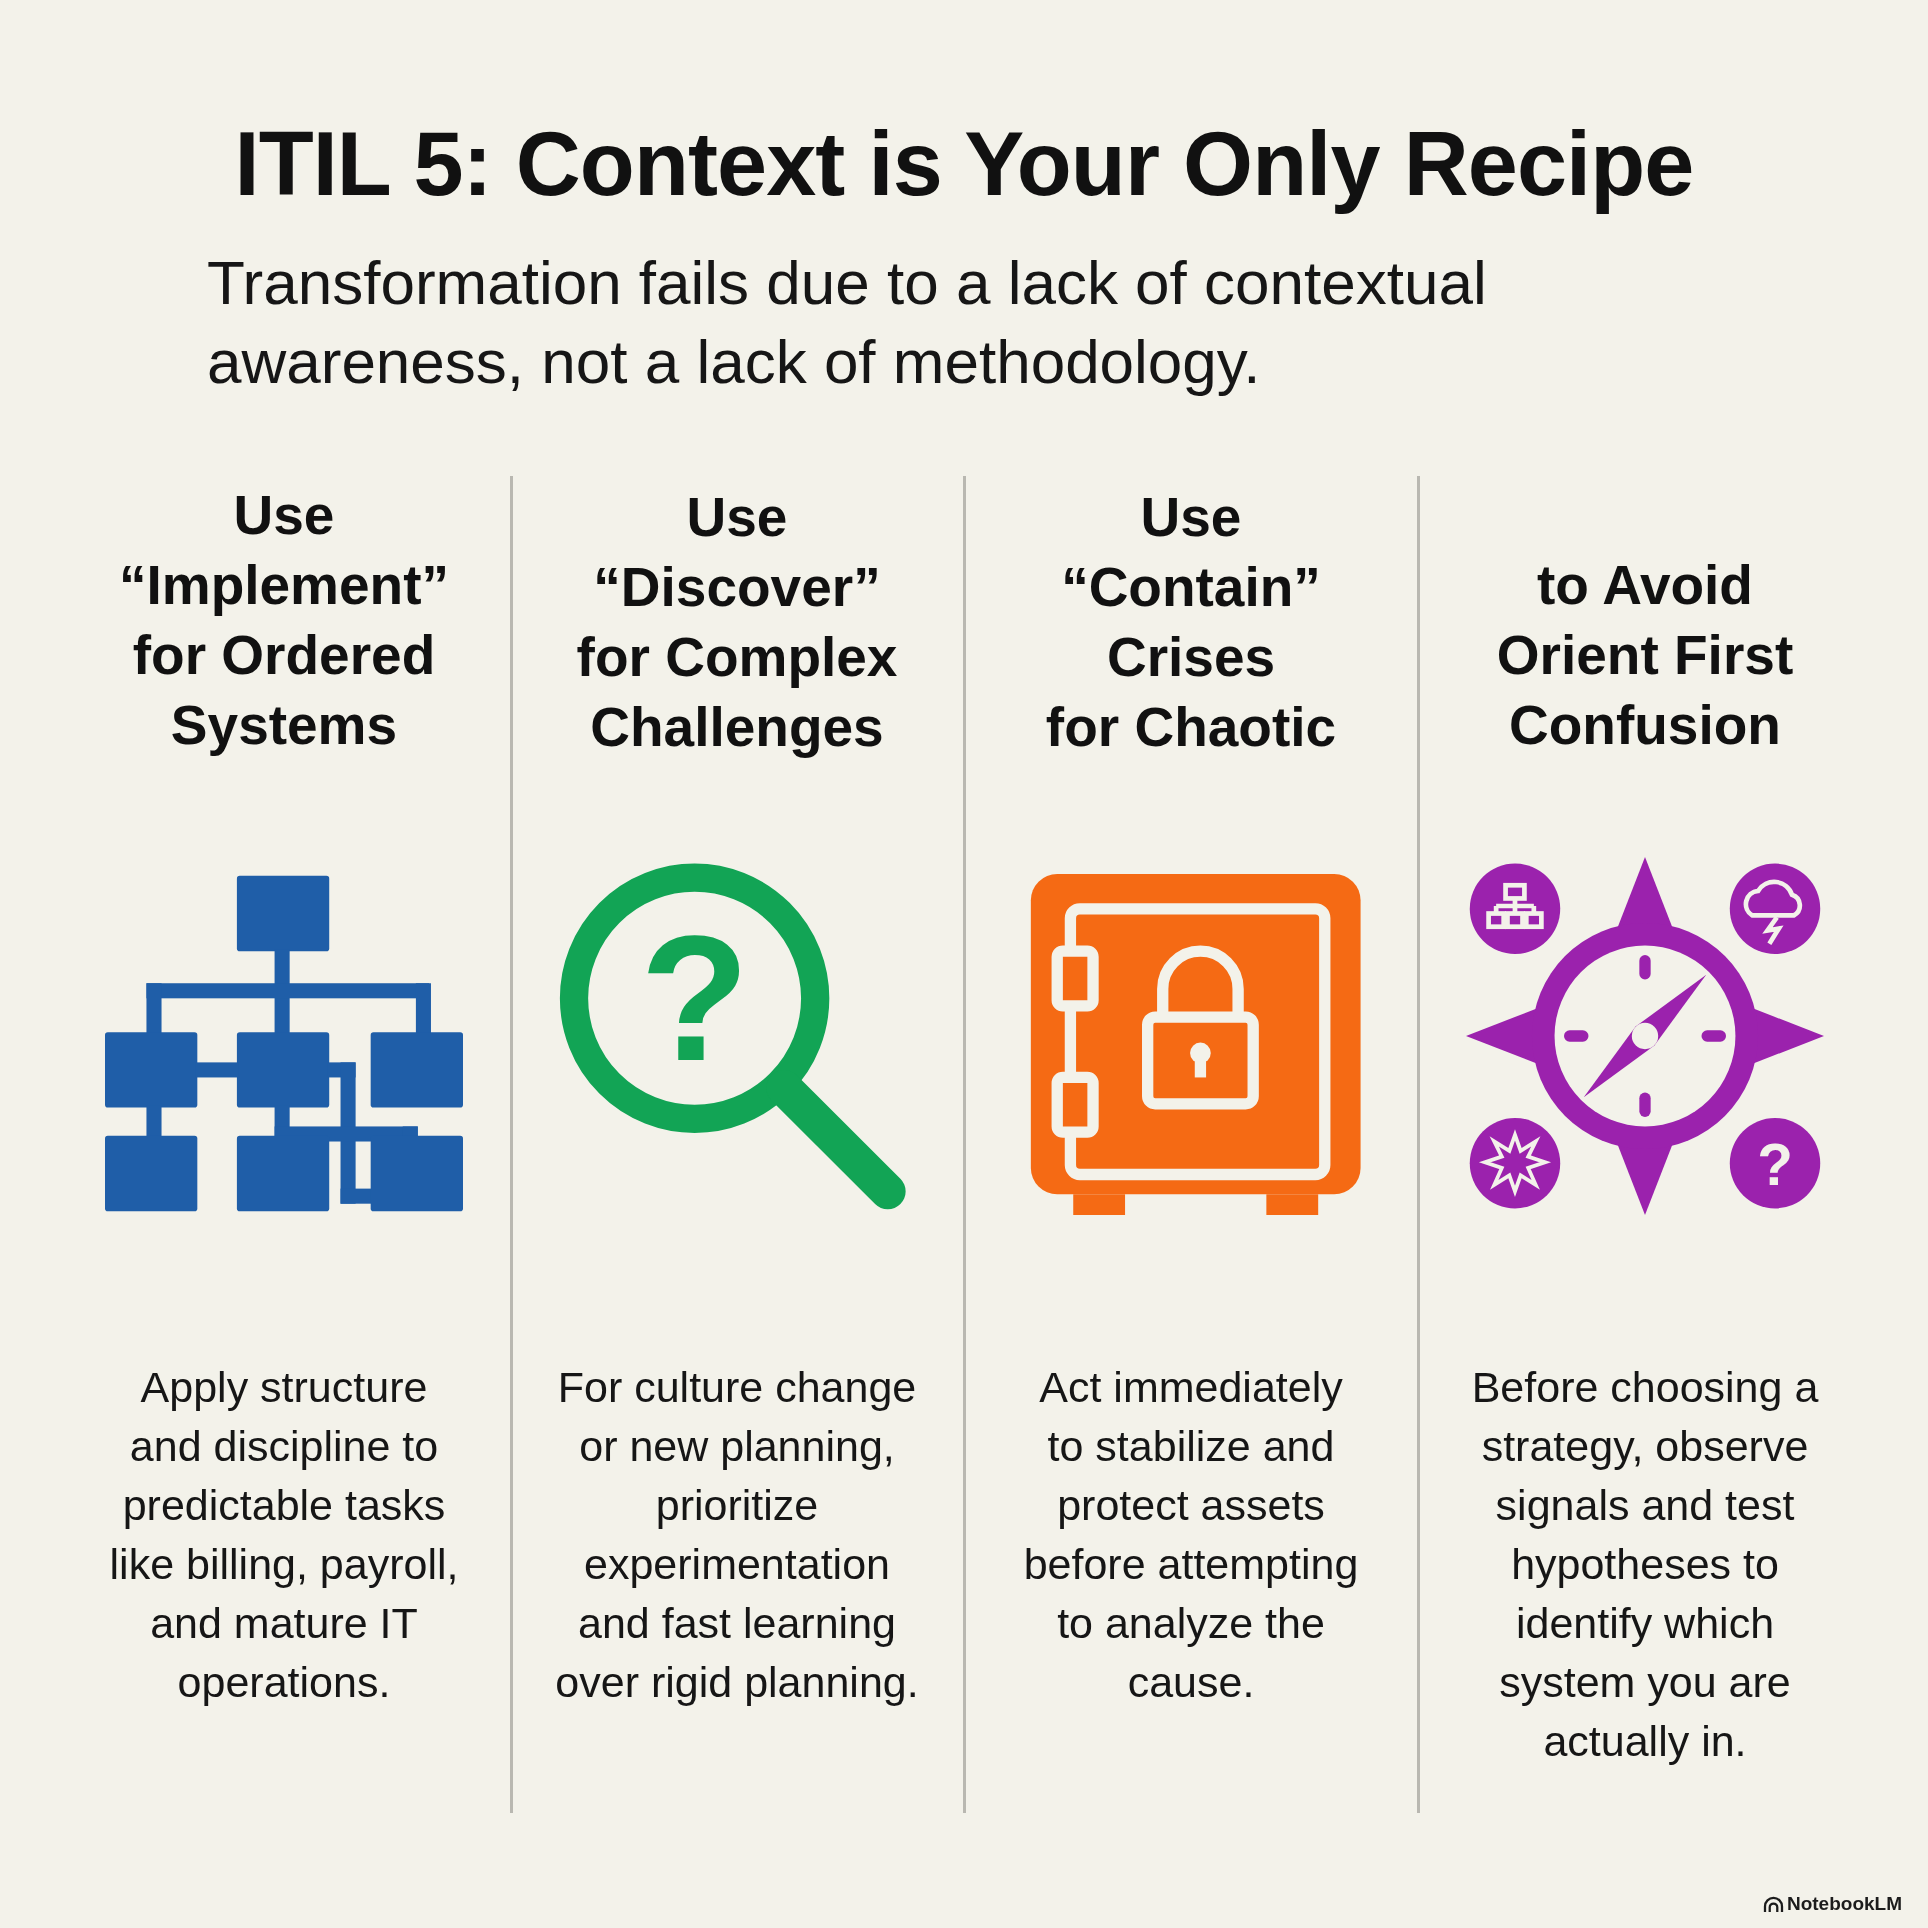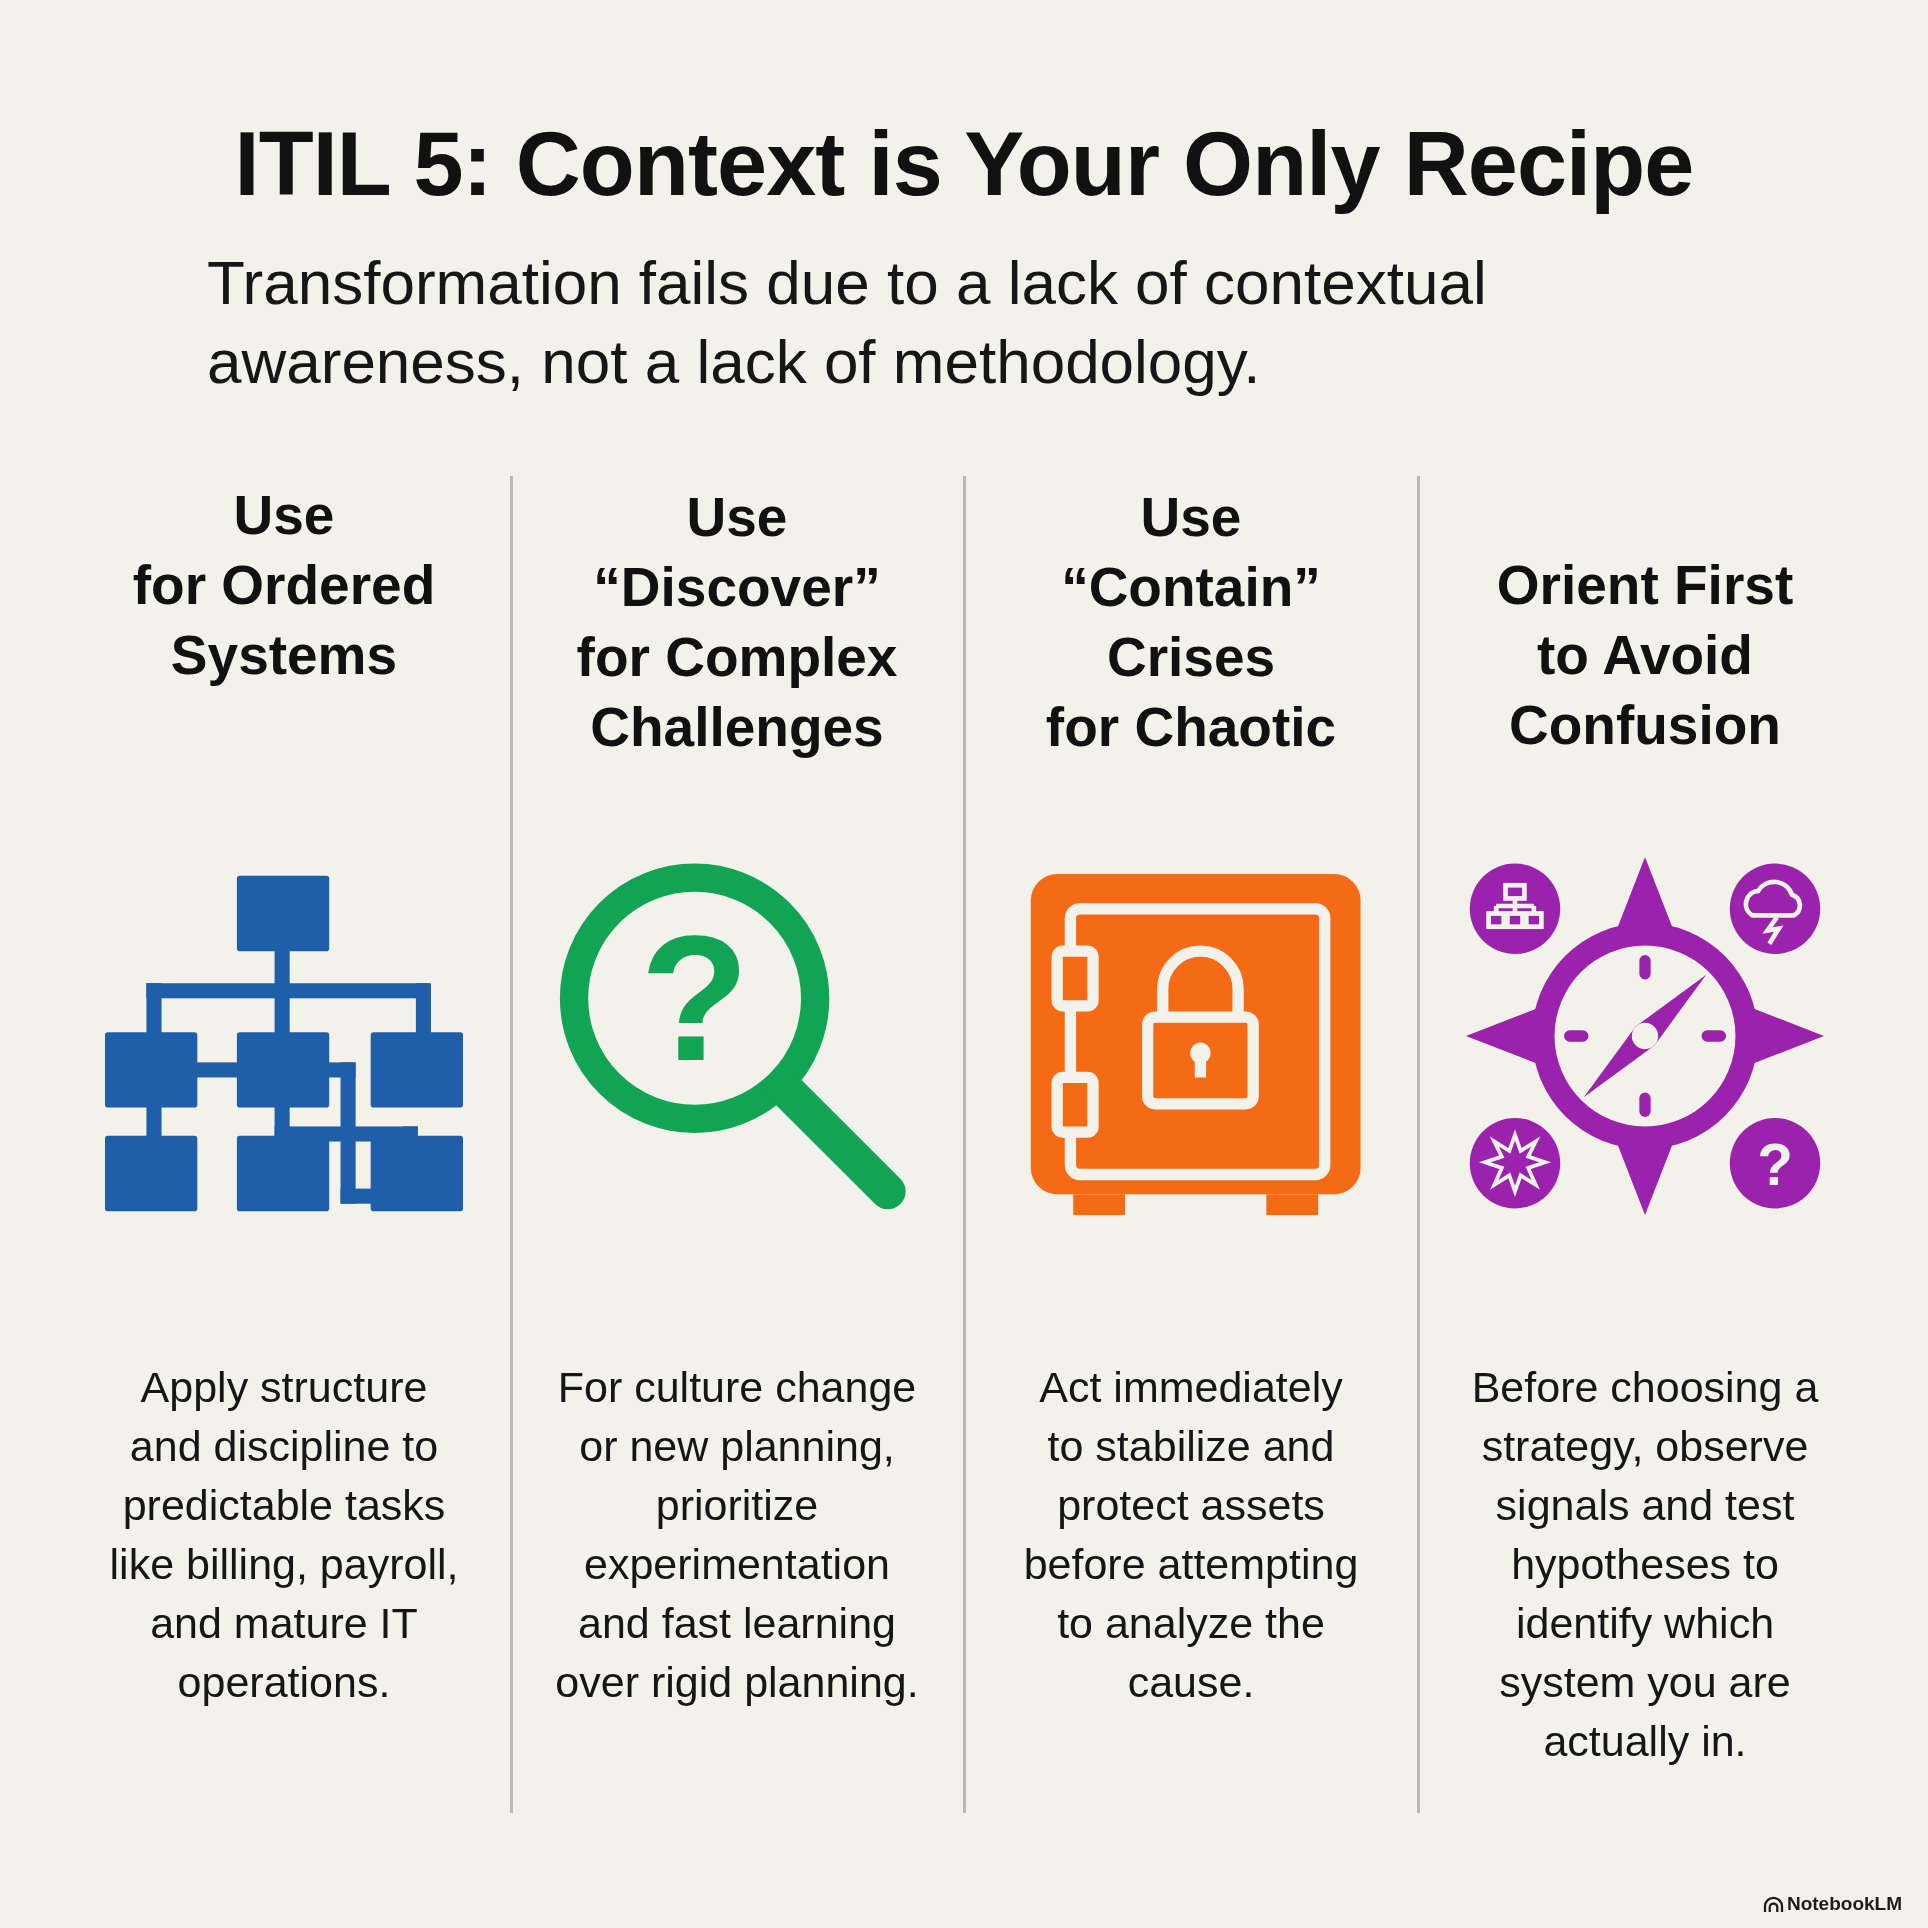--- a/index.html
+++ b/index.html
@@ -52,20 +52,21 @@
 <div class="title">ITIL 5: Context is Your Only Recipe</div>
 <div class="subtitle">Transformation fails due to a lack of contextual awareness, not a lack of methodology.</div>
 
 <div class="divider" style="left:510px;"></div>
 <div class="divider" style="left:963px;"></div>
 <div class="divider" style="left:1417px;"></div>
 
 <div class="col" style="left:58px;">
   <div class="heading" style="top:9.4px;">
     <span>Use</span>
+    <span>“Implement”</span>
     <span>for Ordered</span>
     <span>Systems</span>
   </div>
   <svg class="icon" viewBox="0 0 380 380">
     <g fill="#1f5ea8">
       <rect x="140" y="20" width="98" height="80" rx="3"></rect>
       <rect x="180" y="98" width="16" height="90"></rect>
       <rect x="44" y="134" width="300" height="16"></rect>
       <rect x="44" y="134" width="16" height="70"></rect>
       <rect x="330" y="134" width="16" height="70"></rect>
@@ -145,22 +146,22 @@
     <span>to stabilize and</span>
     <span>protect assets</span>
     <span>before attempting</span>
     <span>to analyze the</span>
     <span>cause.</span>
   </div>
 </div>
 
 <div class="col" style="left:1419px;">
   <div class="heading" style="top:79px;">
+    <span>to Avoid</span>
     <span>Orient First</span>
-    <span>to Avoid</span>
     <span>Confusion</span>
   </div>
   <svg class="icon" viewBox="0 0 380 380">
     <g fill="#9b22ad">
       <polygon points="190,0 225,90 155,90"></polygon>
       <polygon points="190,380 225,290 155,290"></polygon>
       <polygon points="0,190 90,155 90,225"></polygon>
       <polygon points="380,190 290,155 290,225"></polygon>
       <circle cx="190" cy="190" r="120"></circle>
     </g>

